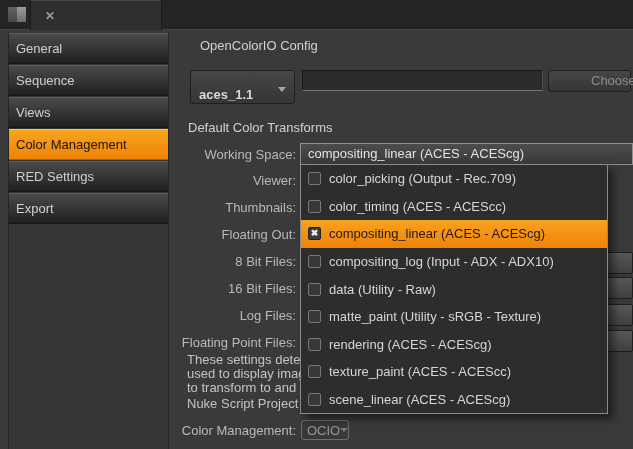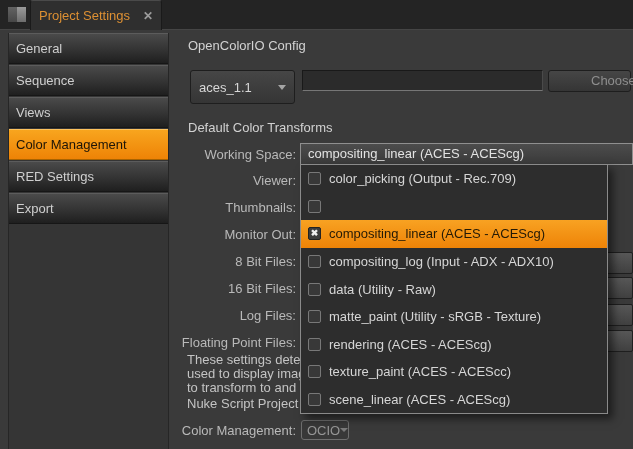--- a/index.html
+++ b/index.html
@@ -28,21 +28,21 @@
     background:#353535; border-left:1px solid #262626; border-right:1px solid #262626; }
   .side-item { height:31px; margin-bottom:1px; line-height:29px; padding-left:7px;
     color:#cfcfcf; background:linear-gradient(#4a4a4a,#333333 55%,#1f1f1f);
     border-top:1px solid #5c5c5c; border-bottom:1px solid #161616; cursor:default; white-space:nowrap; }
   .side-item.selected { background:linear-gradient(#f8a51e,#ee8306);
     border-top-color:#ffc35e; border-bottom-color:#a96300; color:#1d1508; }
   
   .heading { position:absolute; color:#d2d2d2; white-space:nowrap; }
   .raised { background:linear-gradient(#464646,#353535); border:1px solid #1e1e1e;
     border-radius:3px; color:#d8d8d8;padding-left:42px; }
-  .combo { position:absolute; display:flex; align-items:center; padding:16px 8px; cursor:default; }
+  .combo { position:absolute; display:flex; padding:16px 8px; cursor:default;font-weight:bold; }
   .combo .arrow-down { margin-left:auto; width:0; height:0;
     border-left:4px solid transparent; border-right:4px solid transparent;
     border-top:5px solid #a5a5a5; }
   .path-input { position:absolute; left:302px; top:70px; width:241px; height:21px;
     background:#2b2b2b; border:1px solid #191919; border-bottom:1px solid #767676;
     border-right-color:#4a4a4a; color:#d8d8d8; font:13px "Liberation Sans",sans-serif; padding:0 5px; }
   .choose-btn { position:absolute; left:548px; top:70px; width:83px; height:22px;
     text-align:center; line-height:20px; color:#8e8e8e; cursor:default; }
   .ws-field { position:absolute; left:300px; top:143px; width:333px; height:22px;
     background:linear-gradient(#4c4c4c,#3a3a3a); border:1px solid #8f8f8f;
@@ -80,53 +80,52 @@
 </style>
 </head>
 <body>
 
 <div class="topbar">
   <div class="panel-icon">
     <div class="half-l"></div>
     <div class="half-r"></div>
   </div>
   <div class="tab">
-    <span class="tab-label">Project Settings</span>
     <span class="tab-close">✕</span>
   </div>
 </div>
 
 <div class="sidebar">
   <div class="side-item">General</div>
   <div class="side-item">Sequence</div>
   <div class="side-item">Views</div>
   <div class="side-item selected">Color Management</div>
   <div class="side-item">RED Settings</div>
   <div class="side-item">Export</div>
 </div>
 
-<div class="heading" style="left:188px; top:38px;">OpenColorIO Config</div>
+<div class="heading" style="left:200px; top:38px;">OpenColorIO Config</div>
 
 <div class="combo raised" style="left:190px; top:70px; width:105px; height:22px;">
   <span>aces_1.1</span>
   <span class="arrow-down"></span>
 </div>
 
 <input class="path-input" type="text" value="" style="">
 
 <div class="choose-btn raised">Choose...</div>
 
 <div class="heading" style="left:188px; top:120px;">Default Color Transforms</div>
 
 <div class="rlabel" style="top:147px;">Working Space:</div>
 <div class="ws-field">compositing_linear (ACES - ACEScg)</div>
 
 <div class="rlabel" style="top:173px;">Viewer:</div>
 <div class="rlabel" style="top:200px;">Thumbnails:</div>
-<div class="rlabel" style="top:227px;">Monitor Out:</div>
+<div class="rlabel" style="top:227px;">Floating Out:</div>
 <div class="rlabel" style="top:254px;">8 Bit Files:</div>
 <div class="rlabel" style="top:281px;">16 Bit Files:</div>
 <div class="rlabel" style="top:308px;">Log Files:</div>
 <div class="rlabel" style="top:335px;">Floating Point Files:</div>
 
 <div class="sliver" style="top:252px;"></div>
 <div class="sliver" style="top:277px;"></div>
 <div class="sliver" style="top:304px;"></div>
 <div class="sliver" style="top:330px;"></div>
 
@@ -144,20 +143,21 @@
   <span class="arrow-down"></span>
 </div>
 
 <div class="menu">
   <div class="menu-row">
     <span class="cbox"></span>
     <span>color_picking (Output - Rec.709)</span>
   </div>
   <div class="menu-row">
     <span class="cbox"></span>
+    <span>color_timing (ACES - ACEScc)</span>
   </div>
   <div class="menu-row selected">
     <span class="cbox">✖</span>
     <span>compositing_linear (ACES - ACEScg)</span>
   </div>
   <div class="menu-row">
     <span class="cbox"></span>
     <span>compositing_log (Input - ADX - ADX10)</span>
   </div>
   <div class="menu-row">

